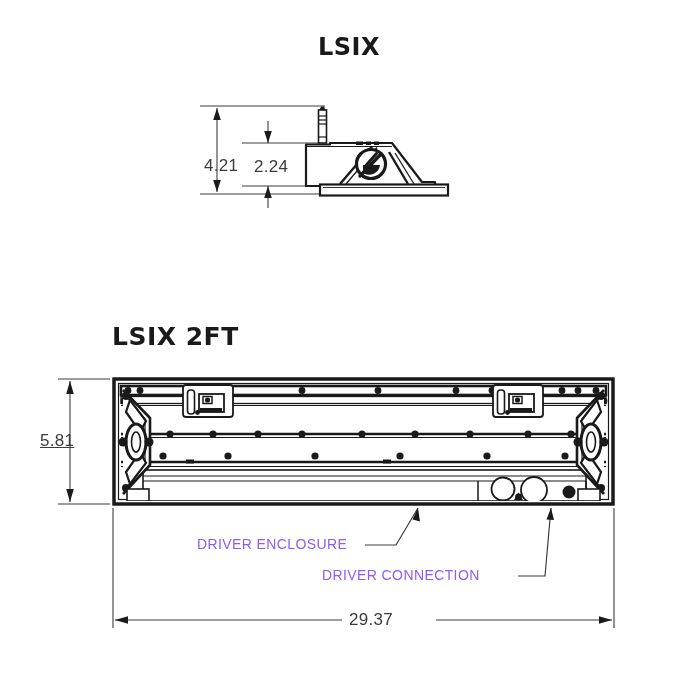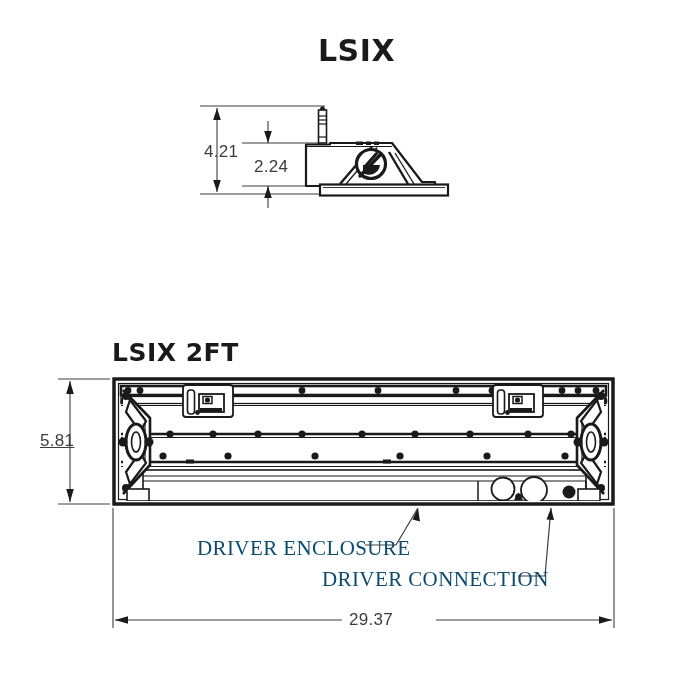--- a/index.html
+++ b/index.html
@@ -23,40 +23,40 @@
     position: absolute;
     font-family: "DejaVu Sans", sans-serif;
     font-weight: bold;
     color: #1a1a1a;
     letter-spacing: 0.5px;
     white-space: nowrap;
   }
   #title-lsix {
     left: 318px;
     top: 33px;
-    font-size: 30px;
+    font-size: 24px;
   }
   #title-lsix2ft {
     left: 112px;
-    top: 338px;
+    top: 322px;
     font-size: 25px;
   }
   .dimtext {
     position: absolute;
     font-family: "Liberation Sans", sans-serif;
     font-size: 17px;
     color: #3d3d3d;
     white-space: nowrap;
     letter-spacing: 0.3px;
   }
   .calloutlabel {
     position: absolute;
-    font-family: Liberation Serif, serif;
-    font-size: 21px;
-    color: #0c4a6e;
+    font-family: Liberation Sans, sans-serif;
+    font-size: 14px;
+    color: #8b5cf6;
     white-space: nowrap;
     letter-spacing: 0.4px;
   }
   svg { position: absolute; left: 0; top: 0; overflow: visible; }
   .vw { position: absolute; }
 </style>
 </head>
 <body>
 
 <div id="sheet">
@@ -117,21 +117,21 @@
           <path d="M376.5 153.5 L366 165.5" stroke="#1a1a1a" stroke-width="3" stroke-linecap="round"></path>
         </g>
 
         <g>
           <rect x="320" y="184.5" width="128" height="11" fill="#ffffff" stroke="#1a1a1a" stroke-width="2.2"></rect>
           <line x1="323" y1="187.5" x2="445" y2="187.5" stroke="#1a1a1a" stroke-width="0.9"></line>
         </g>
       </g>
     </svg>
 
-    <div class="dimtext" id="dim-4-21" style="left:204px; top:142px;">4.21</div>
+    <div class="dimtext" id="dim-4-21" style="left:204px; top:156px;">4.21</div>
 
     <div class="dimtext" id="dim-2-24" style="left:254px; top:157px;text-align:center;">2.24</div>
   </div>
 
   <div class="title" id="title-lsix2ft">LSIX 2FT</div>
 
   <div class="vw" id="plan-view">
     <svg width="700" height="700" viewBox="0 0 700 700">
 
       <defs>

